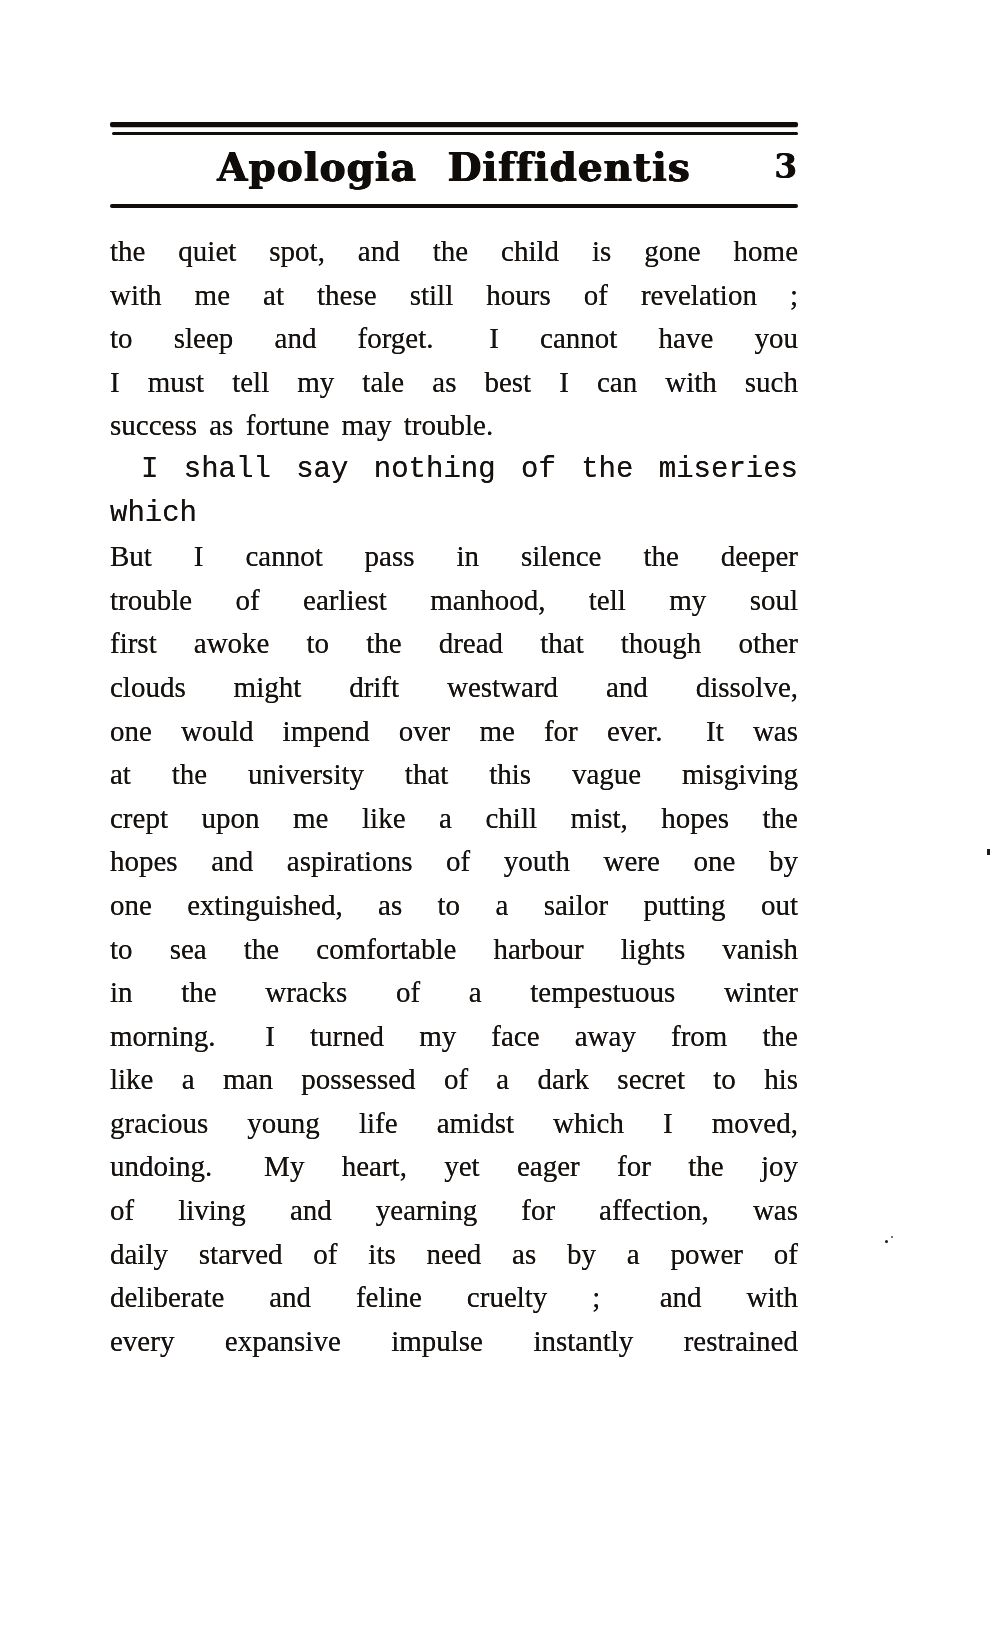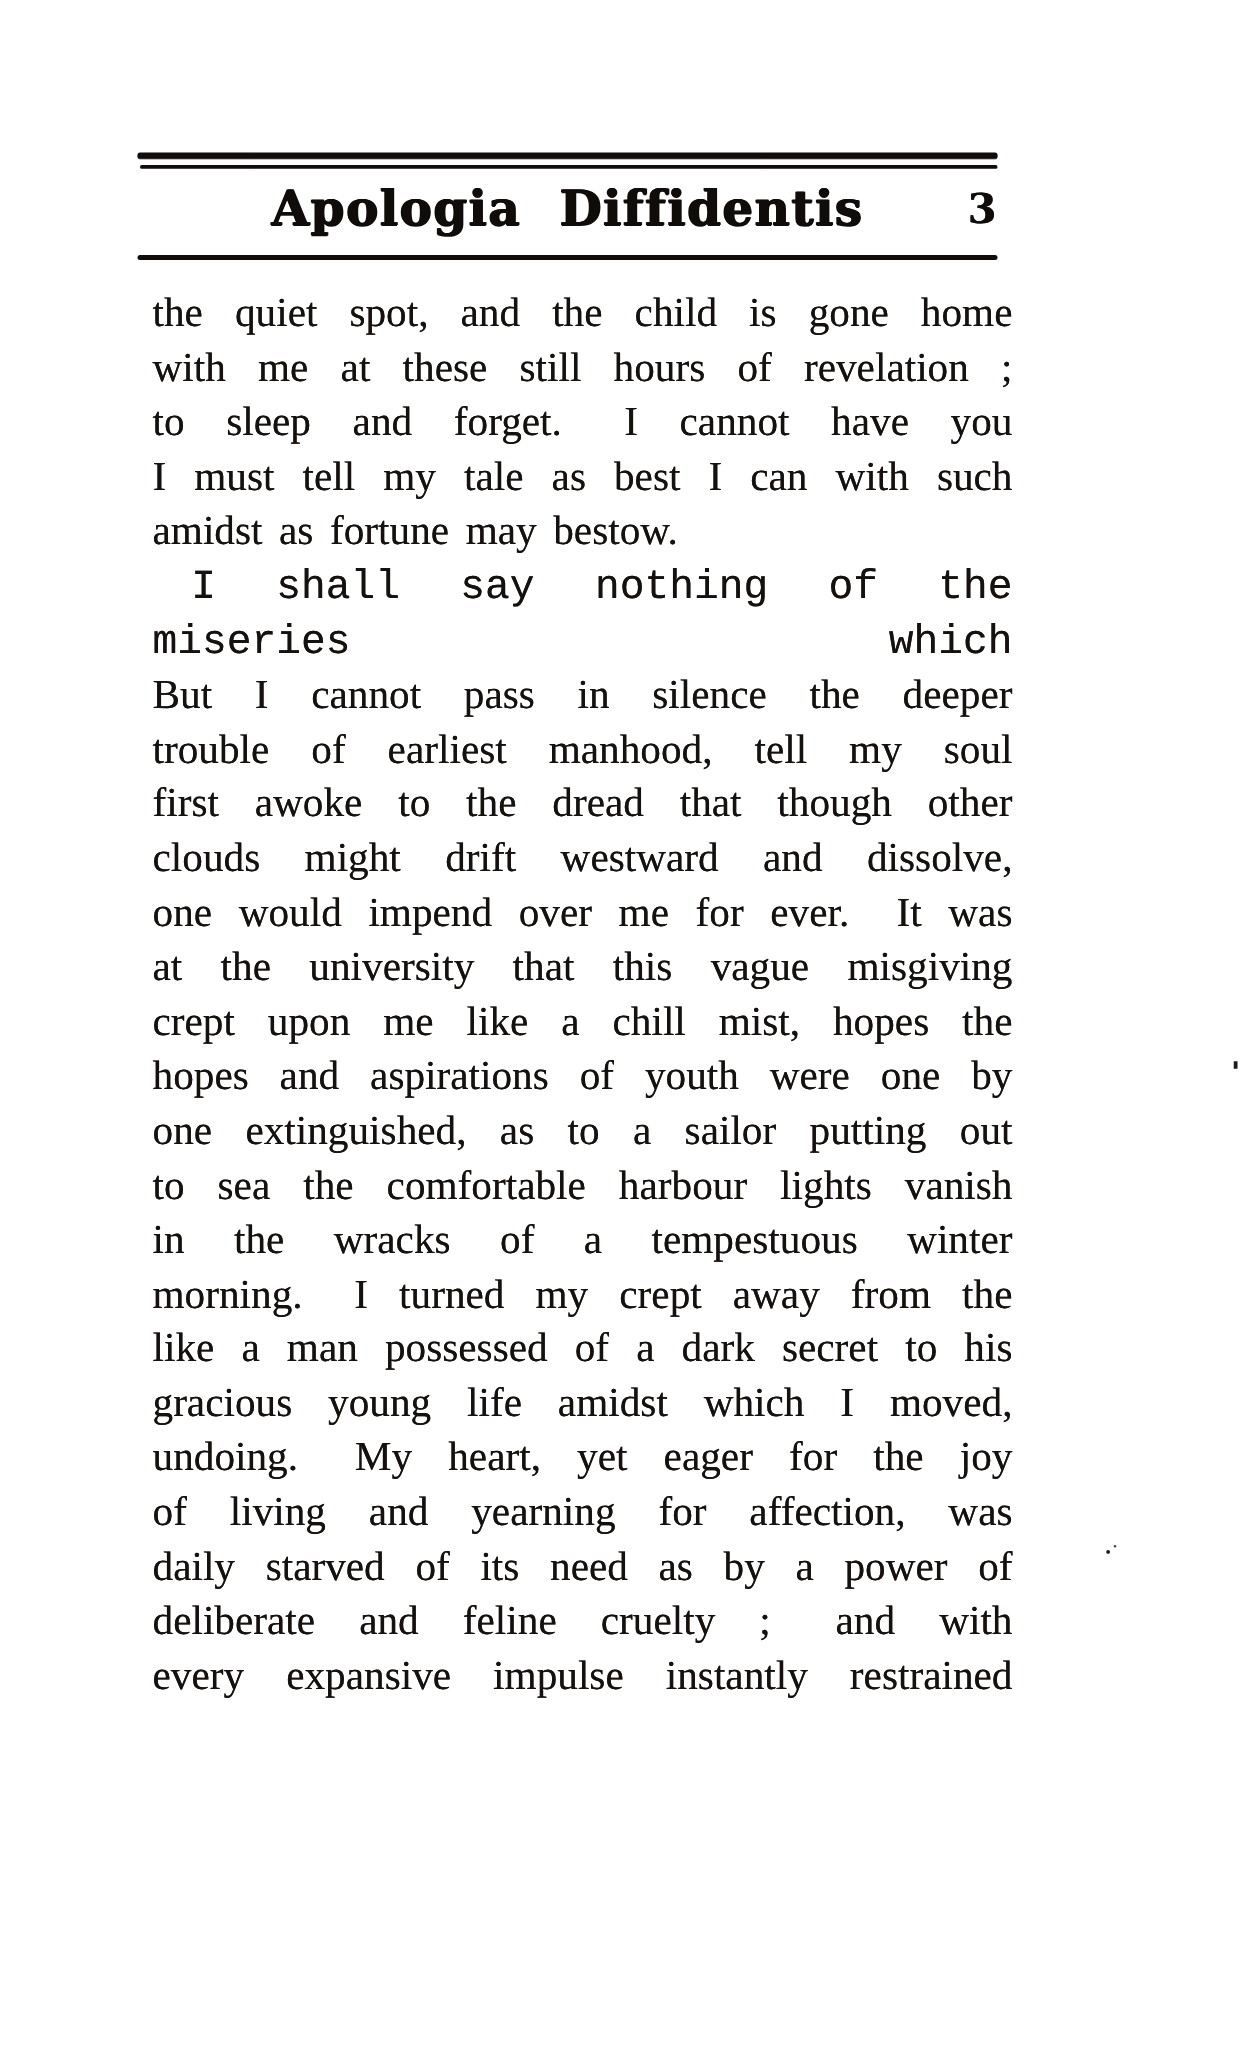--- a/index.html
+++ b/index.html
@@ -53,23 +53,23 @@
     right: 203px;
     font-family: "DejaVu Serif", serif;
     font-weight: bold;
     font-size: 33px;
     line-height: 38px;
     color: #0f0c0a;
     text-shadow: 0.4px 0 0 currentColor;
   }
   .body-text {
     position: absolute;
-    left: 122px; top: 200px;
+    left: 110px; top: 200px;
     width: 688px;
-    font-size: 33px;
+    font-size: 29px;
     line-height: 43.6px;
     color: #15110e;
   }
   .line {
     text-align: justify;
     -moz-text-align-last: justify;
     text-align-last: justify;
     word-spacing: 5px;
     text-shadow: 0 0 0.35px rgba(21,17,14,0.85);
     white-space: normal;
@@ -104,34 +104,34 @@
 
   <div class="page-number">3</div>
 
   <div class="rule rule-under-head"></div>
 
   <div class="body-text">
       <div class="line">the quiet spot, and the child is gone home</div>
       <div class="line">with me at these still hours of revelation ;</div>
       <div class="line">to sleep and forget.  I cannot have you</div>
       <div class="line">I must tell my tale as best I can with such</div>
-      <div class="line no-just">amidst as fortune may bestow.</div>
+      <div class="line no-just">success as fortune may trouble.</div>
       <div class="line indent">I shall say nothing of the miseries which</div>
       <div class="line">But I cannot pass in silence the deeper</div>
       <div class="line">trouble of earliest manhood, tell my soul</div>
       <div class="line">first awoke to the dread that though other</div>
       <div class="line">clouds might drift westward and dissolve,</div>
       <div class="line">one would impend over me for ever.  It was</div>
       <div class="line">at the university that this vague misgiving</div>
       <div class="line">crept upon me like a chill mist, hopes the</div>
       <div class="line">hopes and aspirations of youth were one by</div>
       <div class="line">one extinguished, as to a sailor putting out</div>
       <div class="line">to sea the comfortable harbour lights vanish</div>
       <div class="line">in the wracks of a tempestuous winter</div>
-      <div class="line">morning.  I turned my crept away from the</div>
+      <div class="line">morning.  I turned my face away from the</div>
       <div class="line">like a man possessed of a dark secret to his</div>
       <div class="line">gracious young life amidst which I moved,</div>
       <div class="line">undoing.  My heart, yet eager for the joy</div>
       <div class="line">of living and yearning for affection, was</div>
       <div class="line">daily starved of its need as by a power of</div>
       <div class="line">deliberate and feline cruelty ;  and with</div>
       <div class="line">every expansive impulse instantly restrained</div>
     </div>
 
   <div class="speck speck-1"></div>

